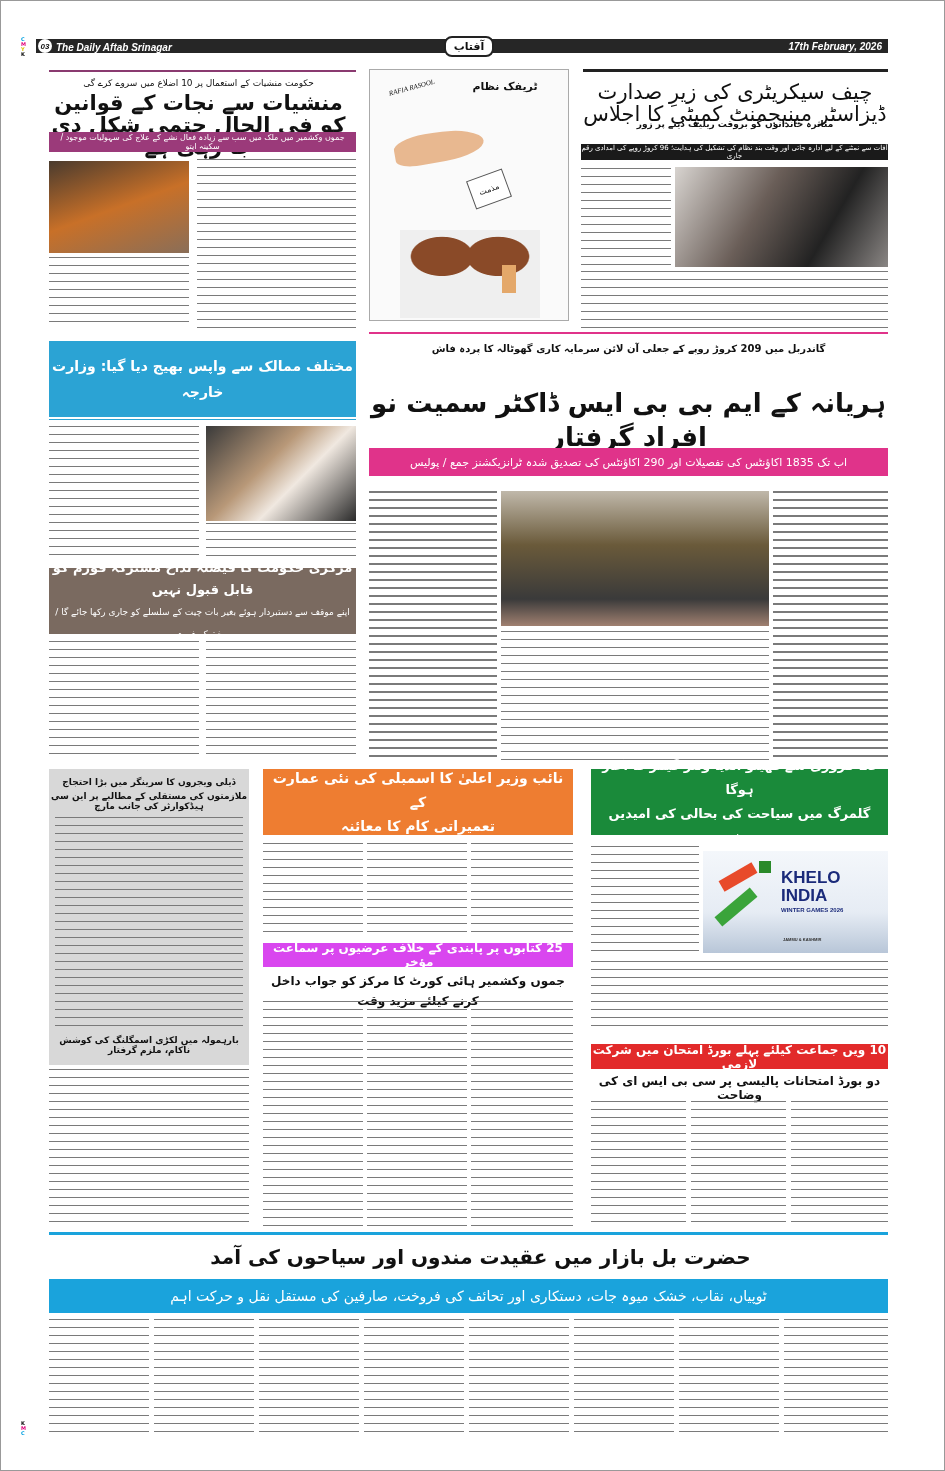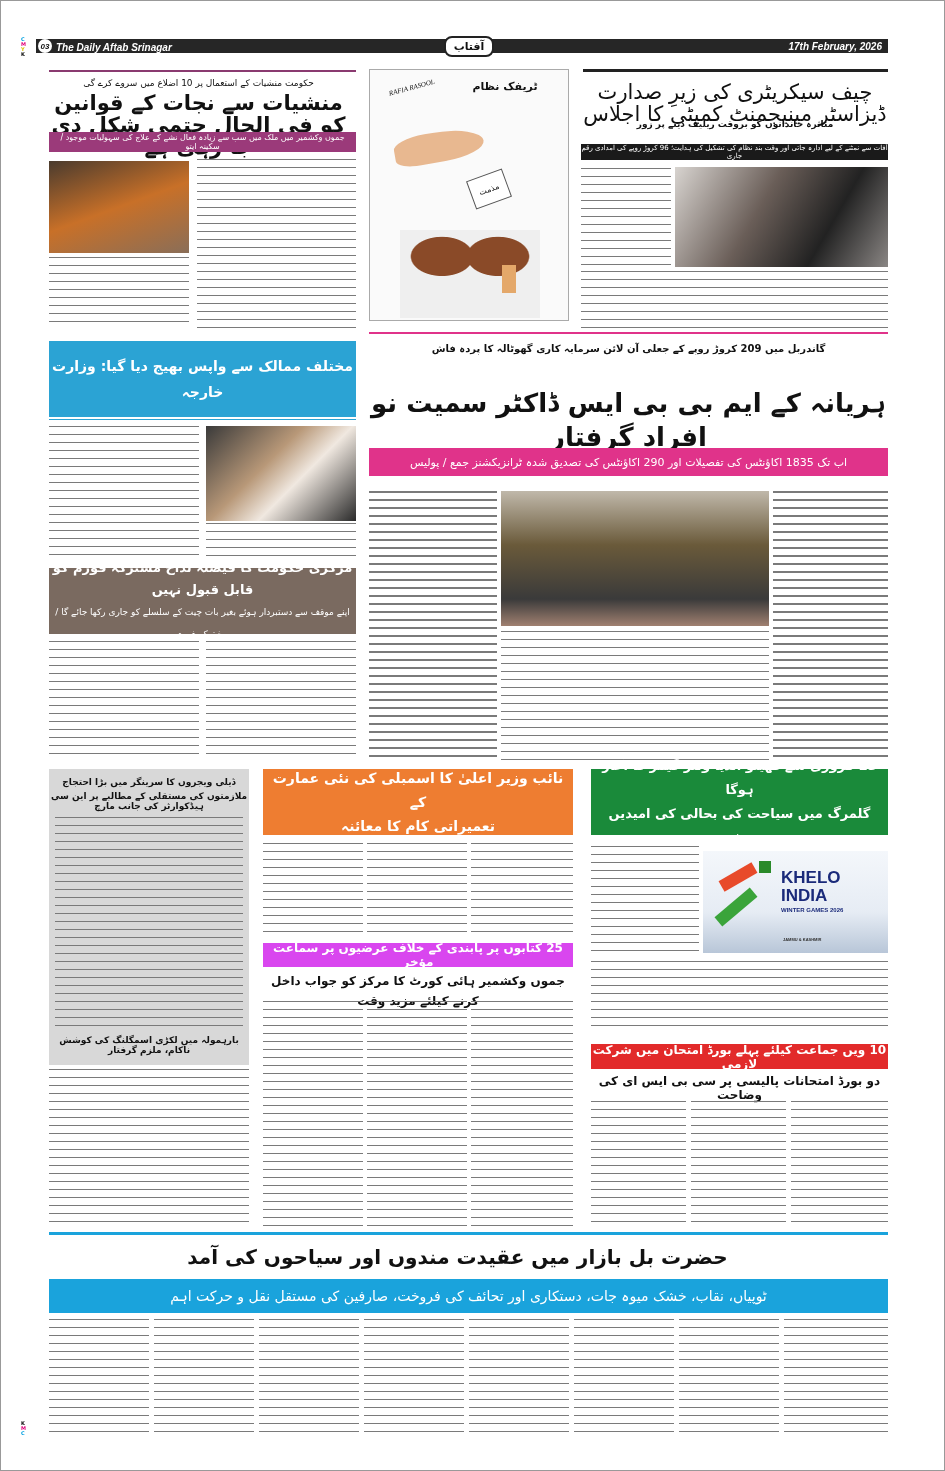--- a/index.html
+++ b/index.html
@@ -125,21 +125,21 @@
 </div>
 <div class="abs txt lines" style="left:590px;top:960px;width:297px;height:68px"></div>
 
 <div class="abs urdu box" style="left:590px;top:1043px;width:297px;height:25px;background:#e22a2a;font-size:12px;font-weight:bold">10 ویں جماعت کیلئے پہلے بورڈ امتحان میں شرکت لازمی</div>
 <div class="abs urdu" style="left:590px;top:1073px;width:297px;font-size:12px;font-weight:bold">دو بورڈ امتحانات پالیسی پر سی بی ایس ای کی وضاحت</div>
 <div class="abs txt lines" style="left:590px;top:1100px;width:95px;height:128px"></div>
 <div class="abs txt lines" style="left:690px;top:1100px;width:95px;height:128px"></div>
 <div class="abs txt lines" style="left:790px;top:1100px;width:97px;height:128px"></div>
 
 <div class="abs" style="left:48px;top:1231px;width:839px;height:3px;background:#1aa3dc"></div>
-<div class="abs urdu" style="left:37px;top:1240px;width:839px;font-size:20px;font-weight:bold;line-height:32px">حضرت بل بازار میں عقیدت مندوں اور سیاحوں کی آمد</div>
+<div class="abs urdu" style="left:60px;top:1240px;width:839px;font-size:20px;font-weight:bold;line-height:32px">حضرت بل بازار میں عقیدت مندوں اور سیاحوں کی آمد</div>
 <div class="abs urdu box" style="left:48px;top:1278px;width:839px;height:34px;background:#1aa3dc;font-size:14px">ٹوپیاں، نقاب، خشک میوہ جات، دستکاری اور تحائف کی فروخت، صارفین کی مستقل نقل و حرکت اہم</div>
 <div class="abs txt lines" style="left:48px;top:1318px;width:100px;height:114px"></div>
 <div class="abs txt lines" style="left:153px;top:1318px;width:100px;height:114px"></div>
 <div class="abs txt lines" style="left:258px;top:1318px;width:100px;height:114px"></div>
 <div class="abs txt lines" style="left:363px;top:1318px;width:100px;height:114px"></div>
 <div class="abs txt lines" style="left:468px;top:1318px;width:100px;height:114px"></div>
 <div class="abs txt lines" style="left:573px;top:1318px;width:100px;height:114px"></div>
 <div class="abs txt lines" style="left:678px;top:1318px;width:100px;height:114px"></div>
 <div class="abs txt lines" style="left:783px;top:1318px;width:104px;height:114px"></div>
 

